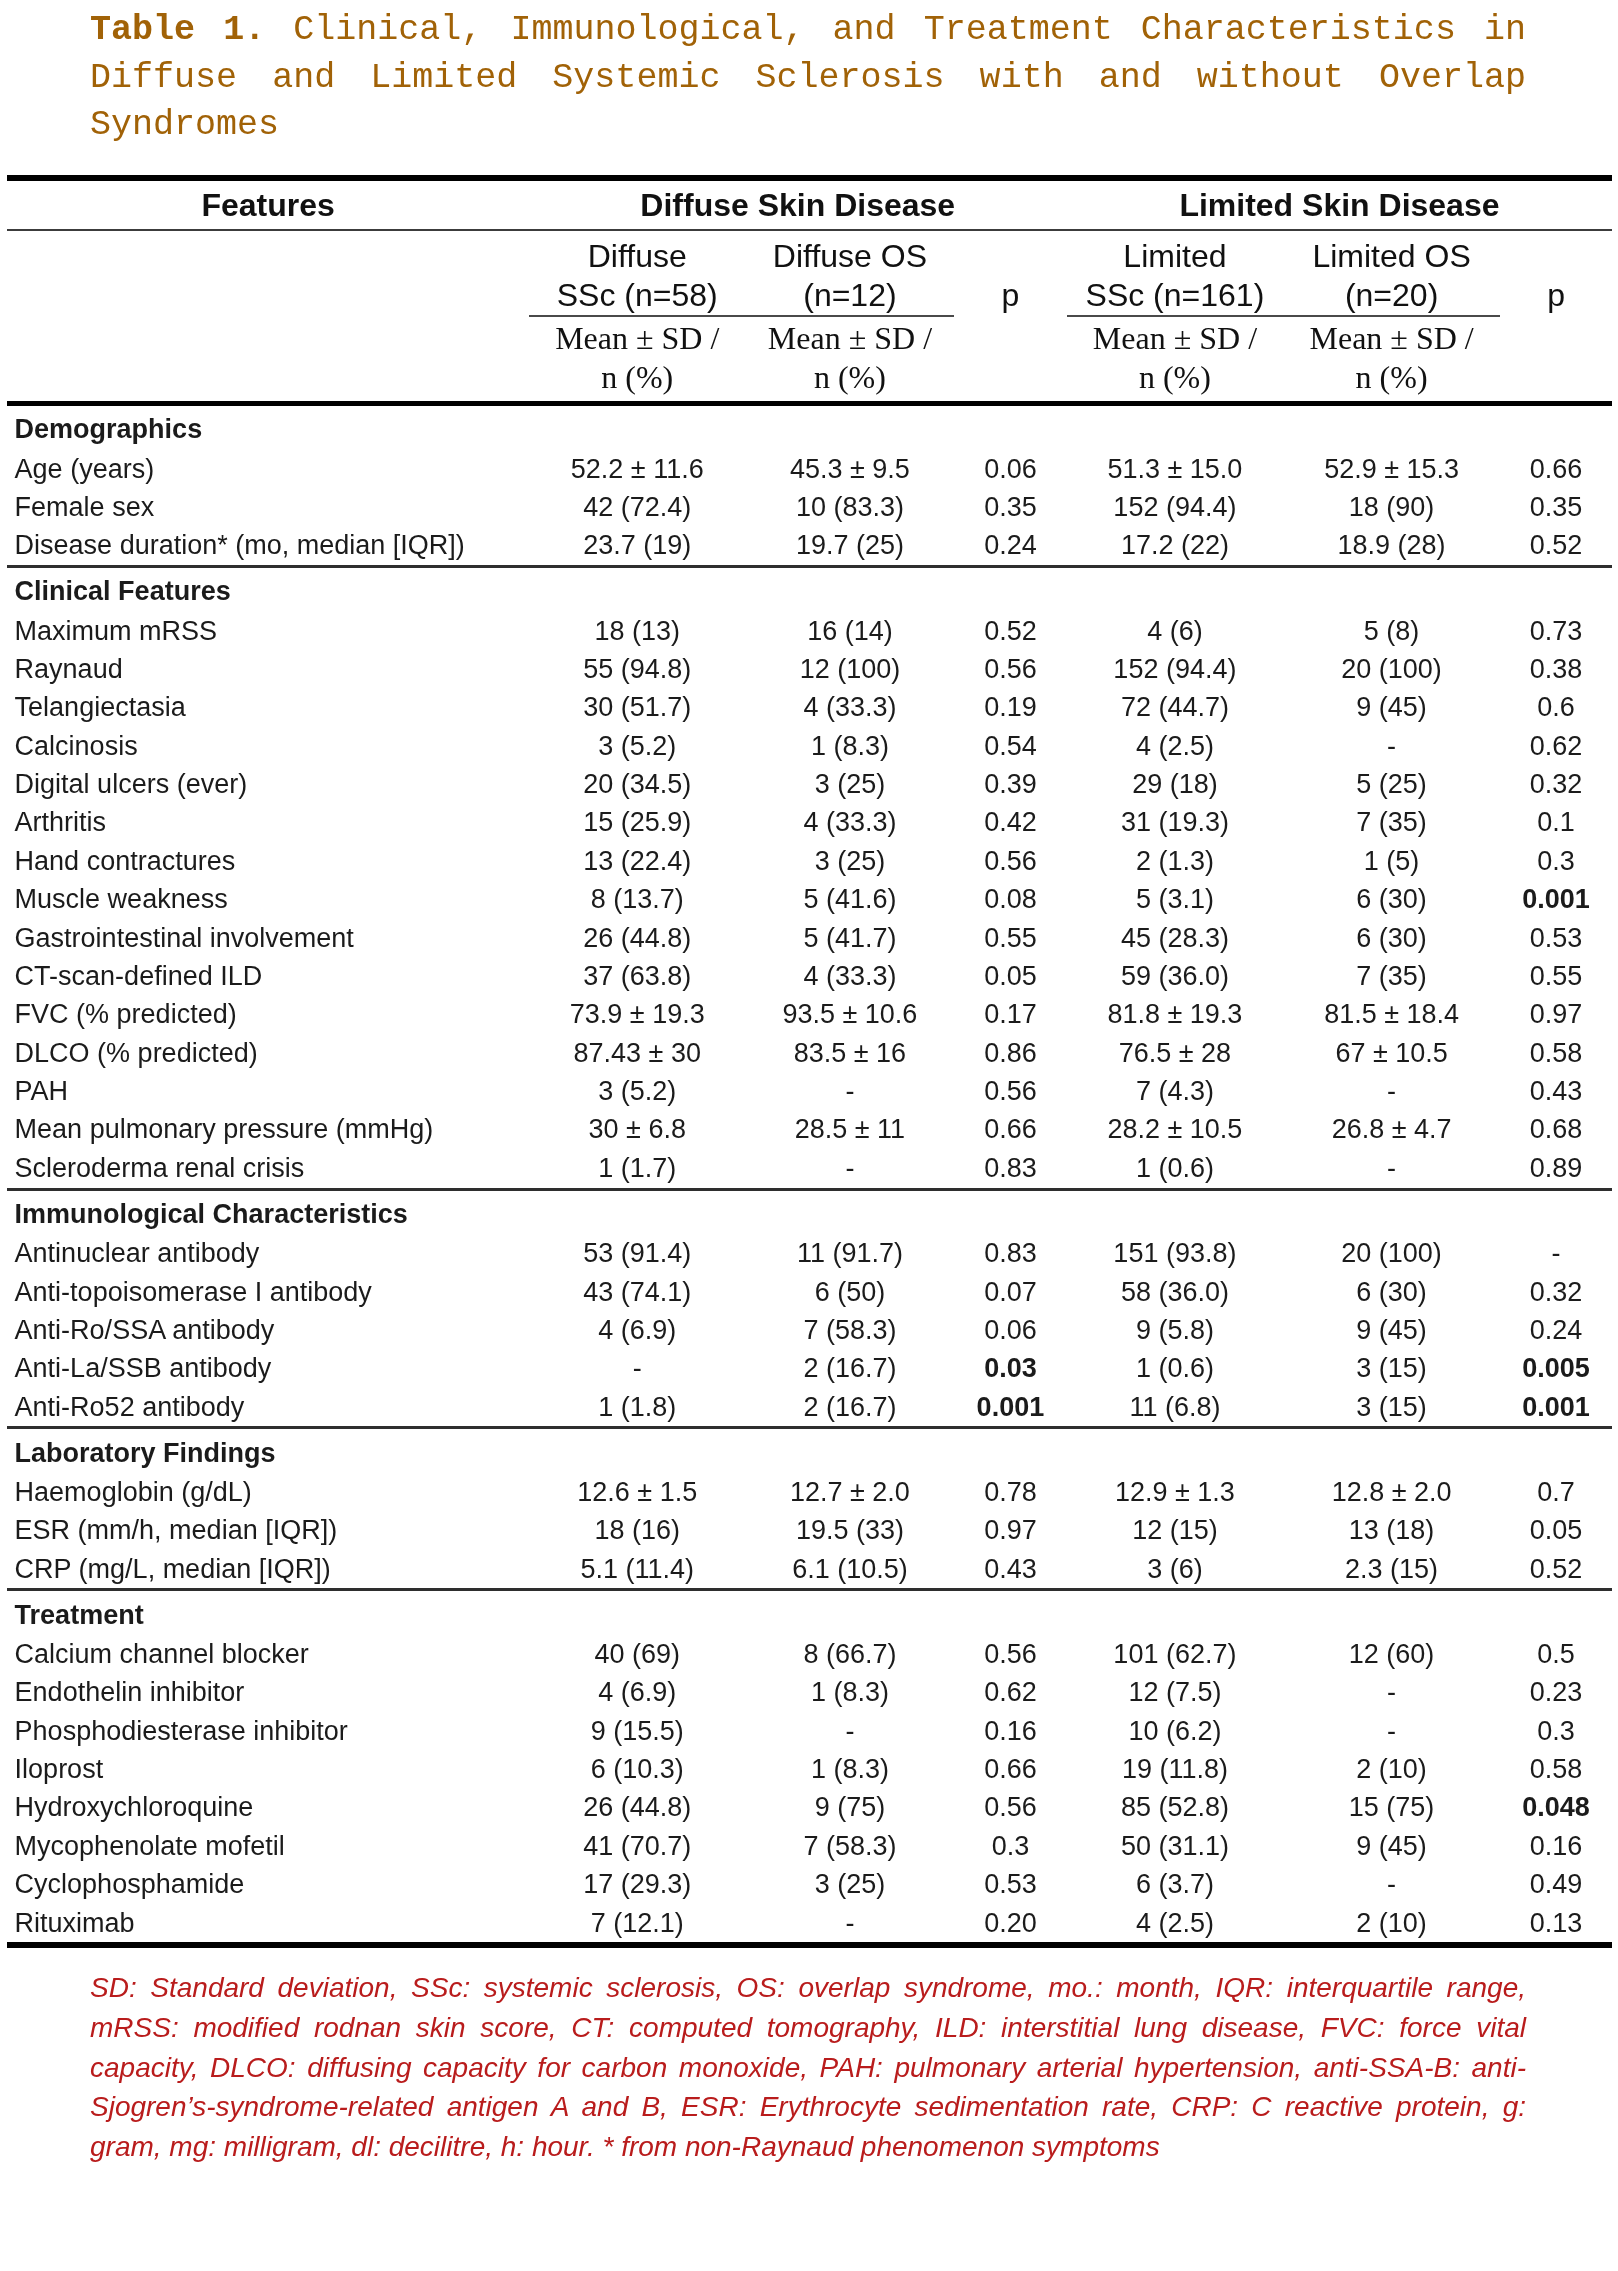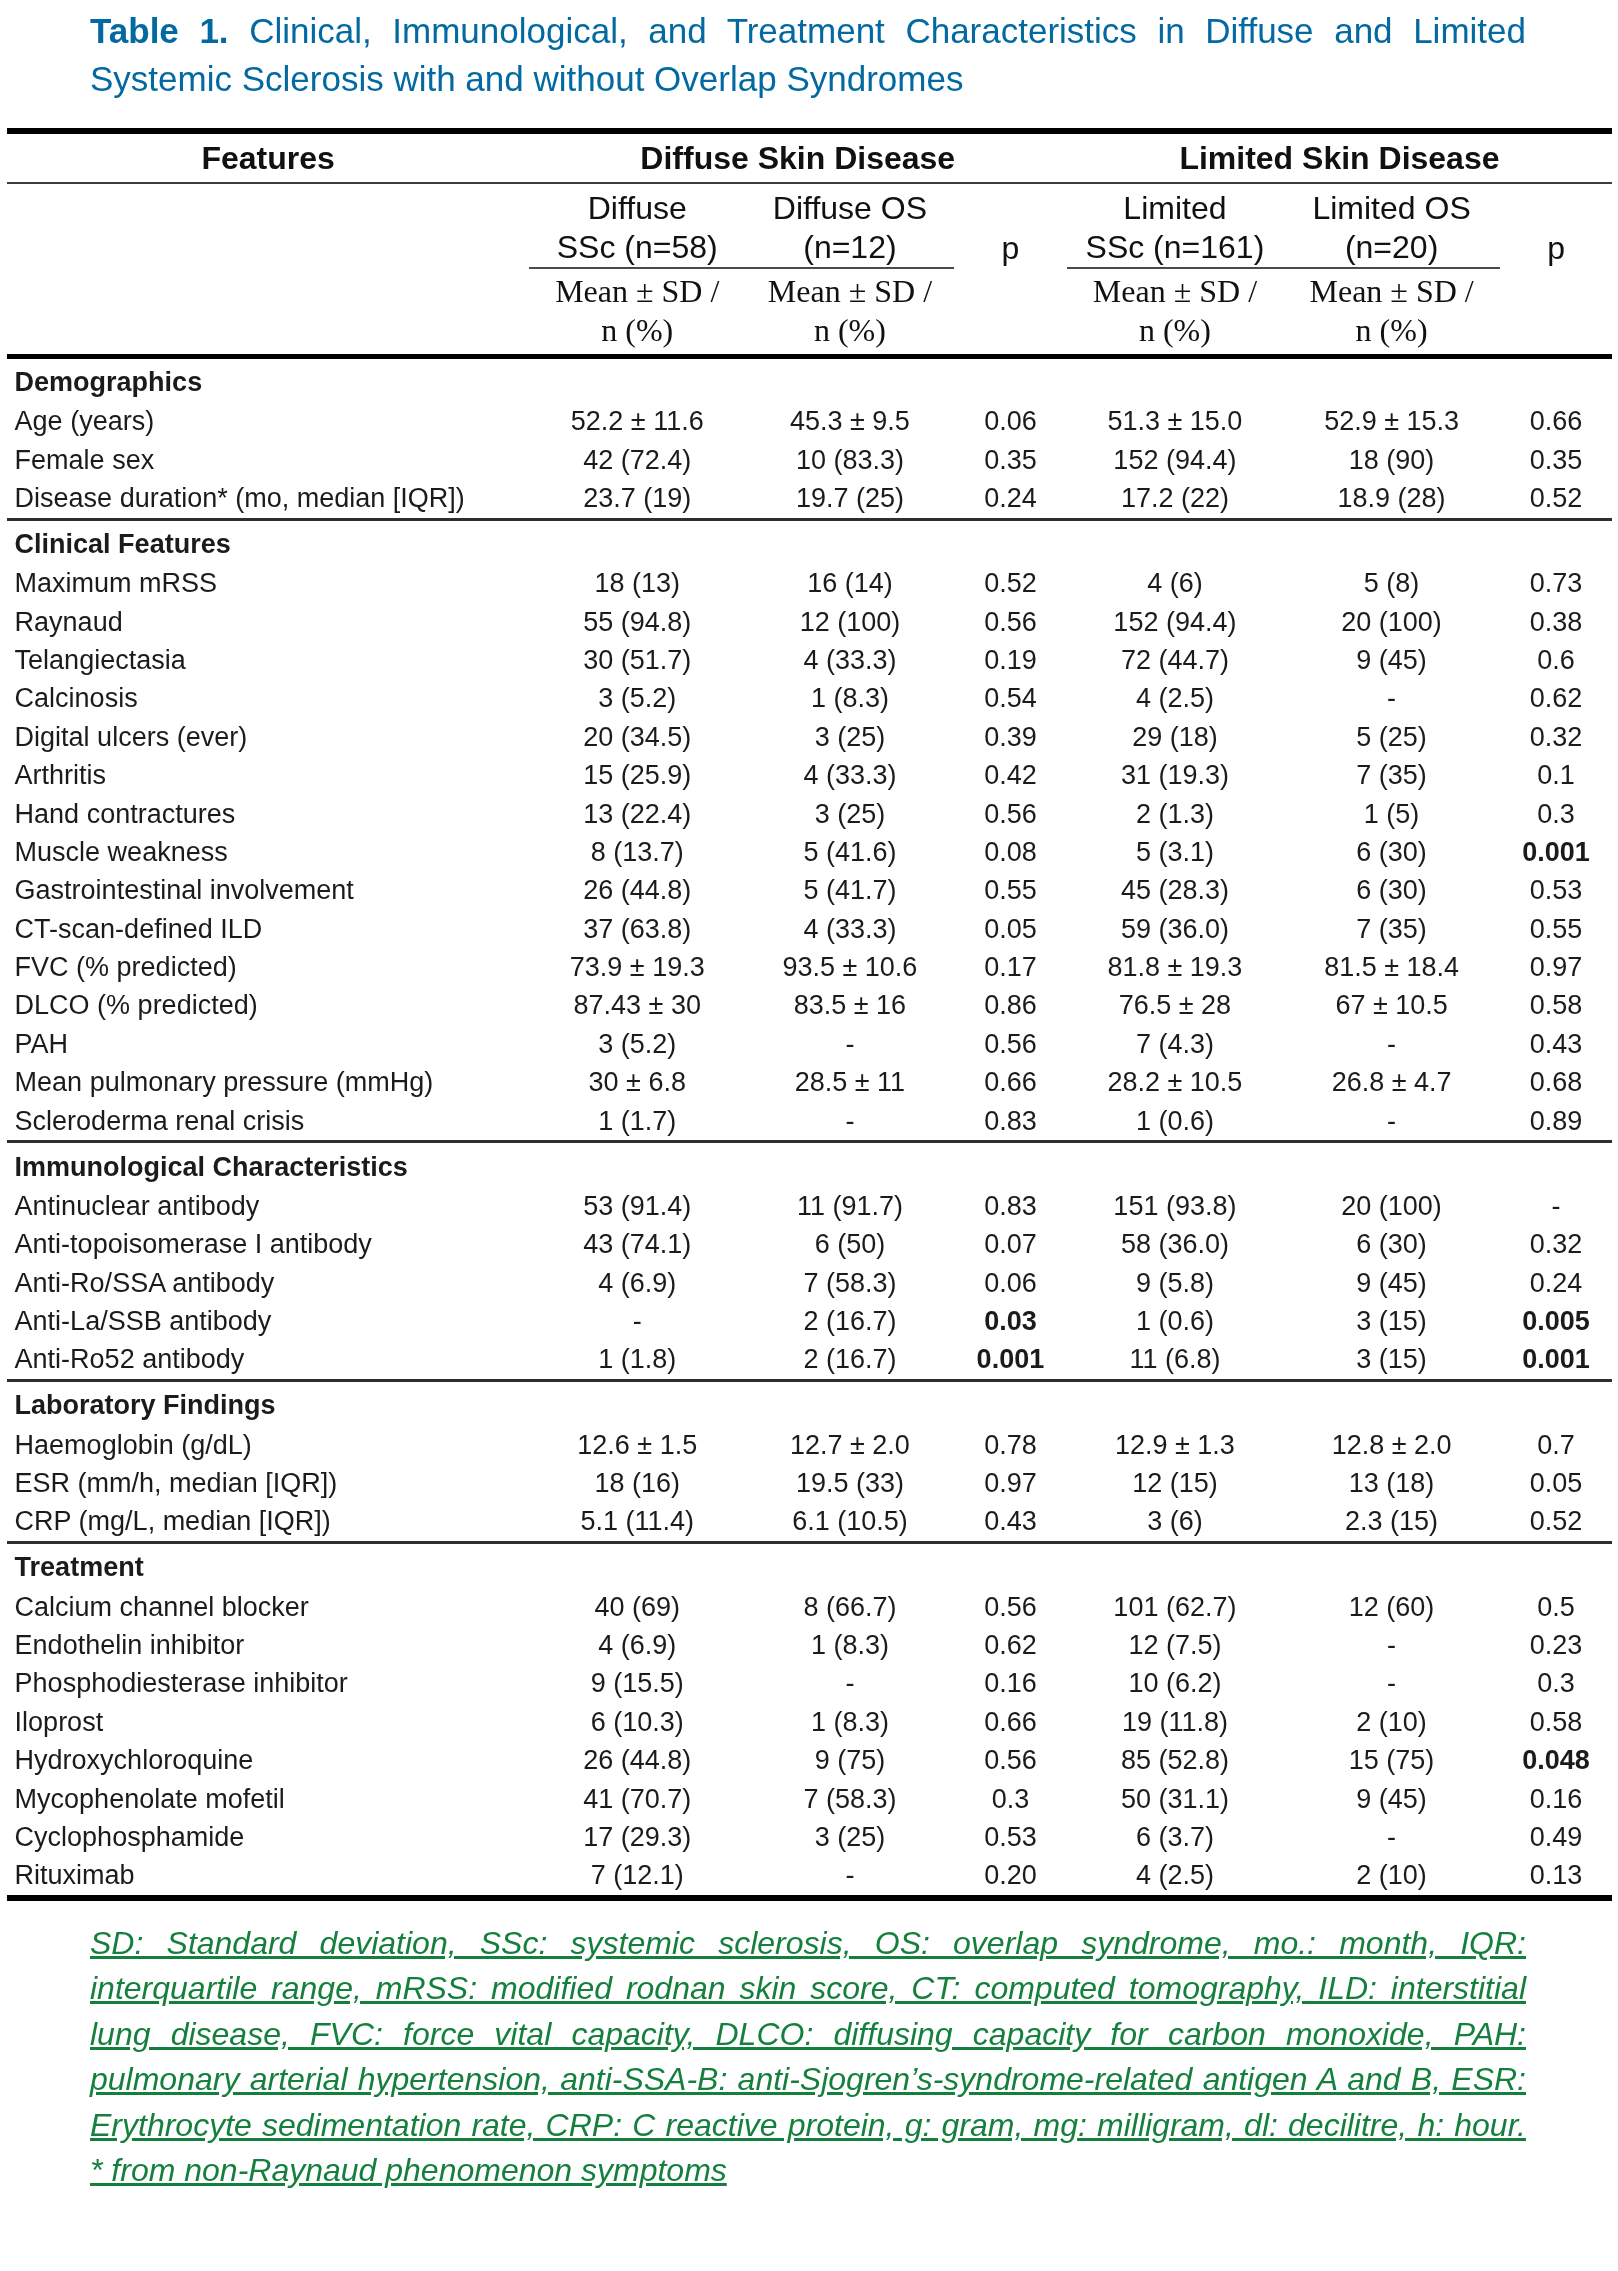--- a/index.html
+++ b/index.html
@@ -3,23 +3,23 @@
 <meta charset="utf-8">
 <style>
   * { margin:0; padding:0; box-sizing:border-box; }
   html,body { background:#ffffff; }
   body {
     width:1618px; height:2272px; overflow:hidden;
     color:#1b1b1b;
     font-family:"Liberation Sans", sans-serif;
   }
   .title {
-    font-family:Liberation Sans, sans-serif;
+    font-family:Liberation Mono, monospace;
     font-size:35px; line-height:1.35; text-align:justify;
-    margin:7.3px 92px 26px 90px; color:#0369a1;
+    margin:7.3px 92px 26px 90px; color:#a16207;
   }
   .title .tlabel { font-weight:bold; }
   table {
     border-collapse:collapse; table-layout:fixed;
     width:1605px; margin:0 5.5px 0 7.3px;
     border-bottom:6.4px solid #000;
   }
   col.c-feat{width:32.5%} col.c-d1{width:13.5%} col.c-d2{width:13%}
   col.c-p1{width:7%} col.c-l1{width:13.5%} col.c-l2{width:13.5%} col.c-p2{width:7%}
 
@@ -35,22 +35,22 @@
   .r-sub th { font-weight:normal; text-align:center; padding:2.8px 0 3.7px; border-bottom:5.5px solid #000;font-family:Liberation Serif, serif; }
 
   tbody td { font-size:27px; line-height:31px; padding:3.7px 1.8px; }
   td.sect { font-weight:bold; text-align:left; padding:8.3px 0 4.6px 7.3px; }
   tr.sect-rule td { border-top:3.7px solid #2e2e2e; }
   td.feat { text-align:left; padding-left:7.3px; }
   td.val { text-align:center; }
   td.b { font-weight:bold; }
 
   .footnote {
-    font-style:italic; font-size:32px; line-height:1.42;
-    text-align:justify; margin:20px 92px 0 90px; color:#15803d;text-decoration:underline;
+    font-style:italic; font-size:28px; line-height:1.42;
+    text-align:justify; margin:20px 92px 0 90px; color:#b91c1c;
   }
 </style>
 </head>
 <body>
 
 <p class="title"><span class="tlabel">Table 1.</span> <span>Clinical, Immunological, and Treatment Characteristics in Diffuse and Limited Systemic Sclerosis with and without Overlap Syndromes</span></p>
 
 <table>
   <colgroup>
     <col class="c-feat">

